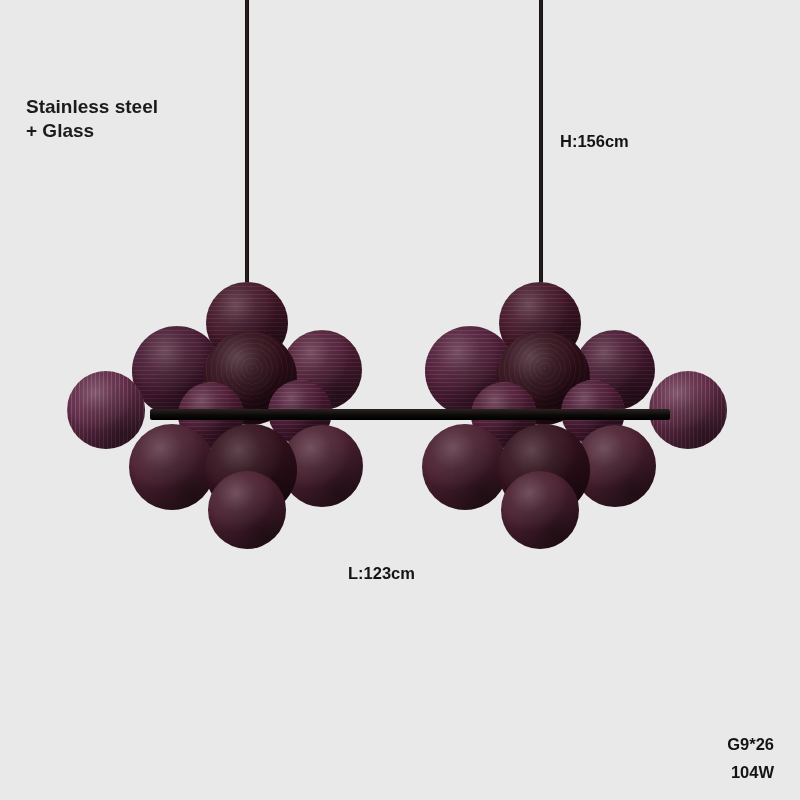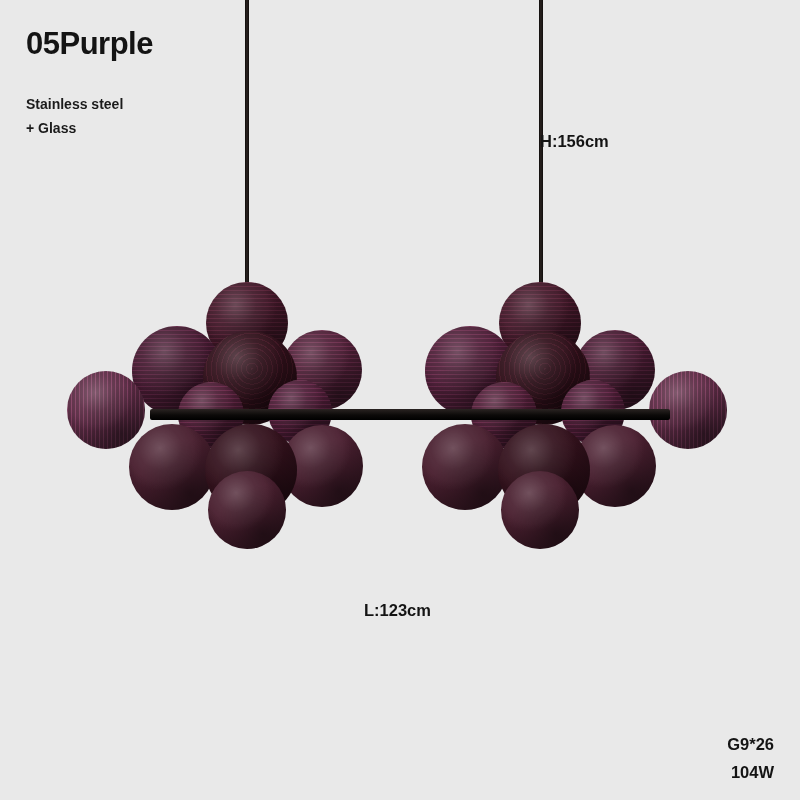--- a/index.html
+++ b/index.html
@@ -13,33 +13,33 @@
   #stage{position:absolute;inset:0;}
 
   
   .title{
     position:absolute;left:26px;top:28px;
     font-size:31px;font-weight:bold;color:#141414;
     letter-spacing:-0.5px;line-height:1;
   }
   .mat-line{
     position:absolute;left:26px;
-    font-size:14px;font-weight:bold;color:#1b1b1b;
+    font-size:19px;font-weight:bold;color:#1b1b1b;
     line-height:1;white-space:nowrap;
   }
   .mat1{top:97px;}
   .mat2{top:121px;}
 
   .dim{
     position:absolute;
     font-size:16.5px;font-weight:bold;color:#141414;
     white-space:nowrap;line-height:1;
   }
-  .dim-h{left:540px;top:133px;}
-  .dim-l{left:364px;top:565px;margin-top:37px;}
+  .dim-h{left:560px;top:133px;}
+  .dim-l{left:348px;top:565px;}
 
   .spec{
     position:absolute;right:26px;
     font-size:16.5px;font-weight:bold;color:#141414;
     text-align:right;line-height:1;white-space:nowrap;
   }
   .spec1{top:736px;}
   .spec2{top:764px;}
 
   
@@ -87,21 +87,20 @@
       rgba(255,255,255,0) 52%),
       radial-gradient(circle at 70% 80%,rgba(0,0,0,.42) 0%,rgba(0,0,0,0) 58%);
     z-index:3;
   }
 </style>
 </head>
 <body style="background: rgb(233, 233, 233);">
 
 <div id="stage">
 
-  <div class="title">05Purple</div>
   <div class="mat-line mat1">Stainless steel</div>
   <div class="mat-line mat2">+ Glass</div>
 
   <div id="fixture-layer">
       <div class="cord" style="left: 245px; width: 4px; height: 300px; background: linear-gradient(90deg, rgb(13, 11, 10) 0%, rgb(42, 34, 32) 45%, rgb(16, 13, 12) 100%);"></div>
       <div class="cord" style="left: 539px; width: 4px; height: 300px; background: linear-gradient(90deg, rgb(13, 11, 10) 0%, rgb(42, 34, 32) 45%, rgb(16, 13, 12) 100%);"></div>
       <div class="globe rib-h" style="left: 206px; top: 282px; width: 82px; height: 82px; background: radial-gradient(circle at 38% 30%, rgb(77, 29, 48) 0%, rgb(77, 29, 48) 40%, rgba(0, 0, 0, 0.55) 100%) rgb(77, 29, 48); z-index: 20;"></div>
       <div class="globe rib-h" style="left: 132px; top: 326px; width: 90px; height: 90px; background: radial-gradient(circle at 38% 30%, rgb(81, 32, 58) 0%, rgb(81, 32, 58) 40%, rgba(0, 0, 0, 0.55) 100%) rgb(81, 32, 58); z-index: 20;"></div>
       <div class="globe rib-h" style="left: 282px; top: 330px; width: 80px; height: 80px; background: radial-gradient(circle at 38% 30%, rgb(94, 39, 66) 0%, rgb(94, 39, 66) 40%, rgba(0, 0, 0, 0.55) 100%) rgb(94, 39, 66); z-index: 20;"></div>
       <div class="globe rib-c" style="left: 203px; top: 331px; width: 94px; height: 94px; background: radial-gradient(circle at 38% 30%, rgb(57, 19, 31) 0%, rgb(57, 19, 31) 40%, rgba(0, 0, 0, 0.55) 100%) rgb(57, 19, 31); z-index: 20;"></div>

